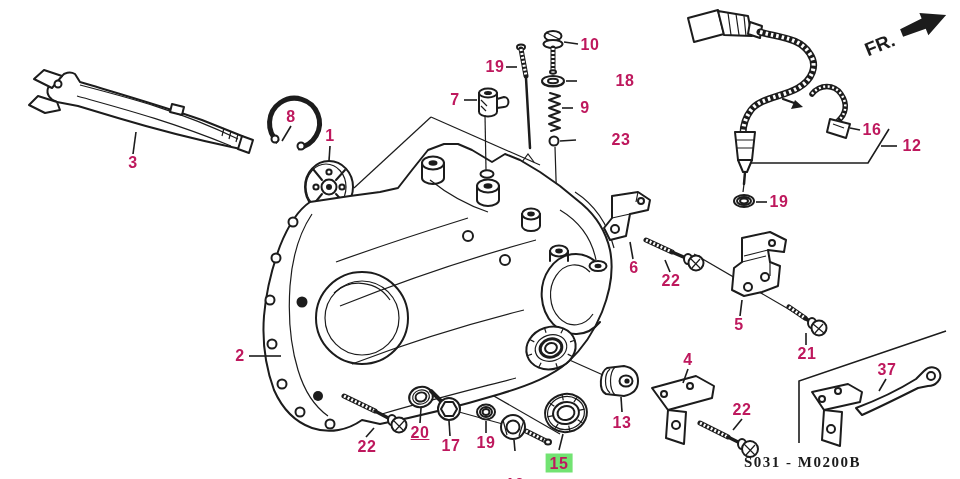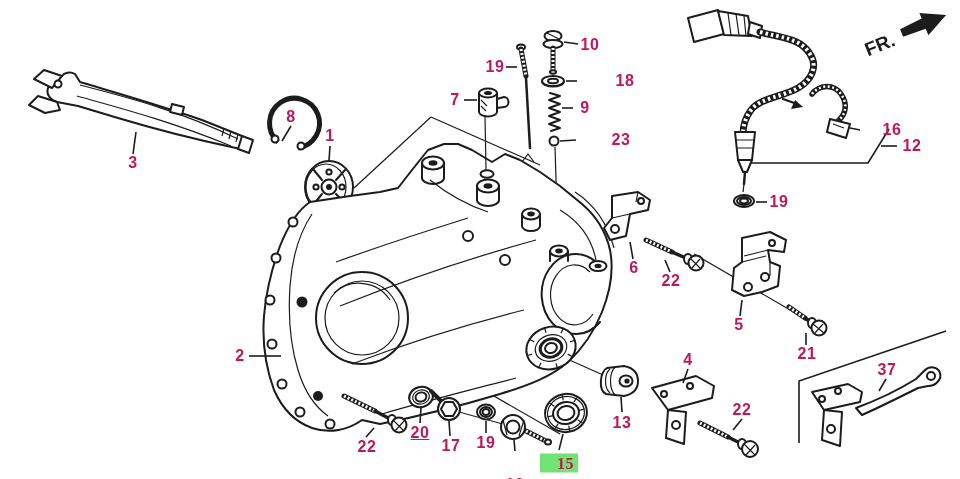--- a/index.html
+++ b/index.html
@@ -3,21 +3,21 @@
 <meta charset="utf-8">
 <style>
   html,body{margin:0;padding:0;background:#fff;}
   #stage{position:relative;width:960px;height:479px;background:#fff;overflow:hidden;
          font-family:"Liberation Sans",sans-serif;}
   #art{position:absolute;left:0;top:0;}
   #callout-layer{position:absolute;left:0;top:0;width:100%;height:100%;}
   .callout{position:absolute;transform:translate(-50%,-50%);
            font:bold 16px/1 "Liberation Sans",sans-serif;color:#be185d;
            letter-spacing:0.5px;white-space:nowrap;cursor:default;}
-  .callout.highlighted{background:var(--hl,#72e372);padding:2px 4px 1px 17px;font-family:Liberation Serif, serif;}
+  .callout.highlighted{background:var(--hl,#72e372);padding:2px 4px 1px 4px;}
   #diagram-code{position:absolute;left:744px;top:453px;width:180px;
                 font:bold 15px/1.2 "Liberation Serif",serif;color:#1c1c1c;
                 letter-spacing:1.5px;}
   svg *{vector-effect:non-scaling-stroke;}
   .ln{stroke:#1c1c1c;fill:none;stroke-width:2;stroke-linejoin:round;stroke-linecap:round;}
   .fw{stroke:#1c1c1c;fill:#fff;stroke-width:2;stroke-linejoin:round;}
   .thin{stroke:#1c1c1c;fill:none;stroke-width:1.2;}
   .lead{stroke:#1c1c1c;fill:none;stroke-width:1.6;}
   .dk{fill:#1c1c1c;stroke:none;}
   .thick{stroke:#1c1c1c;fill:none;stroke-width:7;stroke-linecap:round;}
@@ -350,33 +350,34 @@
   <div id="callout-layer">
       <span class="callout" style="left: 133px; top: 163px;">3</span>
       <span class="callout" style="left: 291px; top: 117px;">8</span>
       <span class="callout" style="left: 330px; top: 136px;">1</span>
       <span class="callout" style="left: 455px; top: 100px;">7</span>
       <span class="callout" style="left: 495px; top: 67px;">19</span>
       <span class="callout" style="left: 590px; top: 45px;">10</span>
       <span class="callout" style="left: 589px; top: 81px; margin-left: 36px;">18</span>
       <span class="callout" style="left: 585px; top: 108px;">9</span>
       <span class="callout" style="left: 588px; top: 140px; margin-left: 33px;">23</span>
-      <span class="callout" style="left: 892px; top: 130px;">16</span>
+      <span class="callout" style="left: 872px; top: 130px;">16</span>
       <span class="callout" style="left: 912px; top: 146px;">12</span>
       <span class="callout" style="left: 779px; top: 202px;">19</span>
       <span class="callout" style="left: 634px; top: 268px;">6</span>
       <span class="callout" style="left: 671px; top: 281px;">22</span>
       <span class="callout" style="left: 739px; top: 325px;">5</span>
       <span class="callout" style="left: 807px; top: 354px;">21</span>
       <span class="callout" style="left: 240px; top: 356px;">2</span>
       <span class="callout" style="left: 367px; top: 447px;">22</span>
       <span class="callout" style="left: 420px; top: 433px; text-decoration: underline;">20</span>
       <span class="callout" style="left: 451px; top: 446px;">17</span>
       <span class="callout" style="left: 486px; top: 443px;">19</span>
       <span class="callout" style="left: 515px; top: 461px; margin-top: 24px;">12</span>
       <span class="callout highlighted" style="left: 559px; top: 463px;">15</span>
       <span class="callout" style="left: 622px; top: 423px;">13</span>
       <span class="callout" style="left: 688px; top: 360px;">4</span>
       <span class="callout" style="left: 742px; top: 410px;">22</span>
       <span class="callout" style="left: 887px; top: 370px;">37</span>
     </div>
 
+  <div id="diagram-code">S031 - M0200B</div>
 </div>
 
 </body></html>

